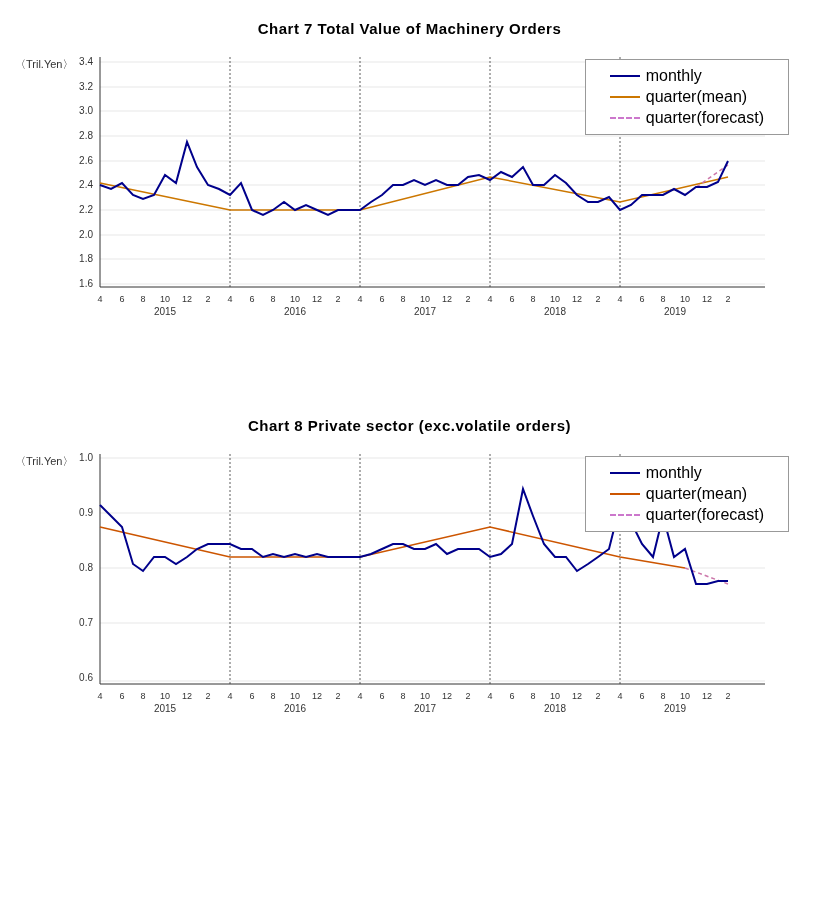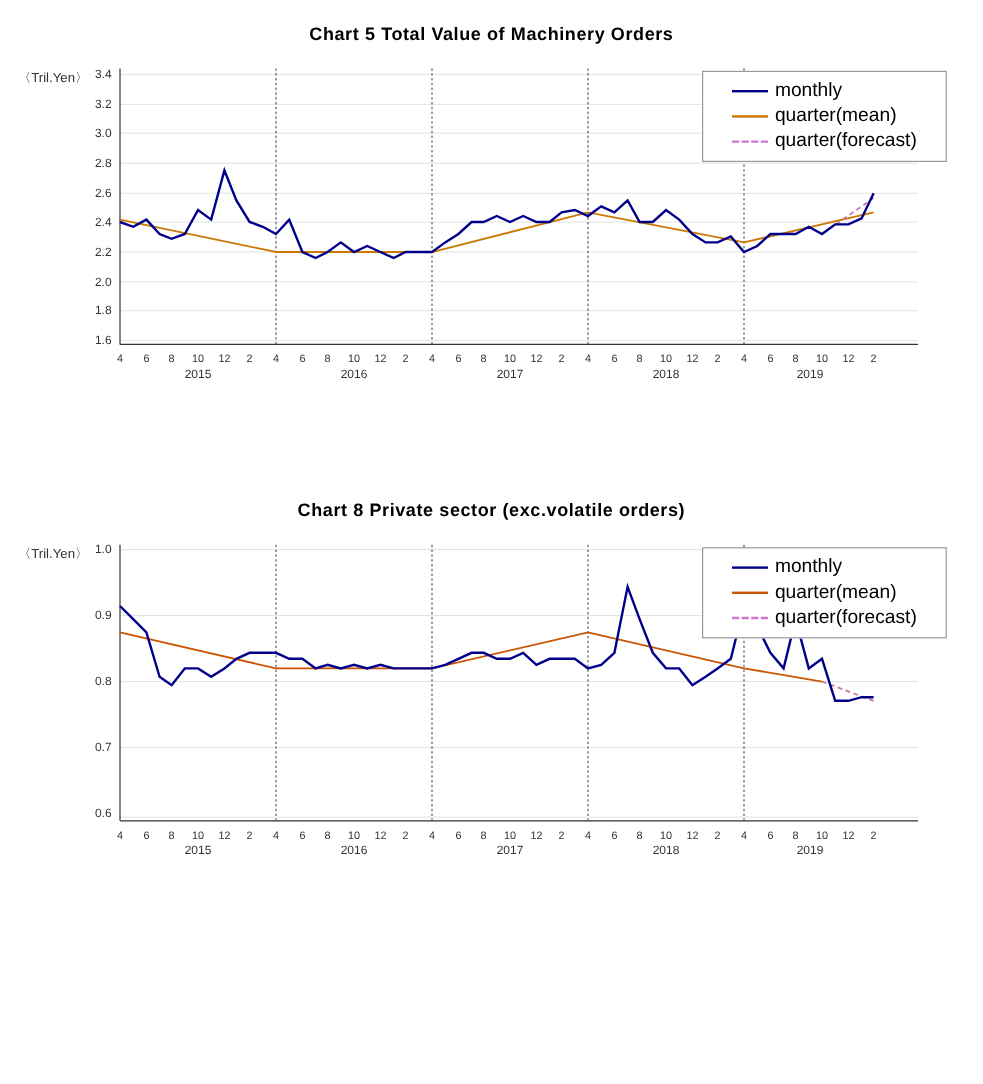--- a/index.html
+++ b/index.html
@@ -69,21 +69,21 @@
     svg.chart-svg {
       display: block;
     }
   </style>
 </head>
 <body>
 
 <div class="chart-container">
 
   <div class="chart-wrapper">
-    <div class="chart-title">Chart 5  Total Value of Machinery Orders</div>
+    <div class="chart-title">Chart 7  Total Value of Machinery Orders</div>
     <div style="position:relative;">
       <span class="y-label">〈Tril.Yen〉</span>
 
       <div class="legend" style="position:absolute; right:20px; top:0px;">
         <div class="legend-item">
           <span class="legend-line monthly"></span>
           <span>monthly</span>
         </div>
         <div class="legend-item">
           <span class="legend-line quarter-mean"></span>

